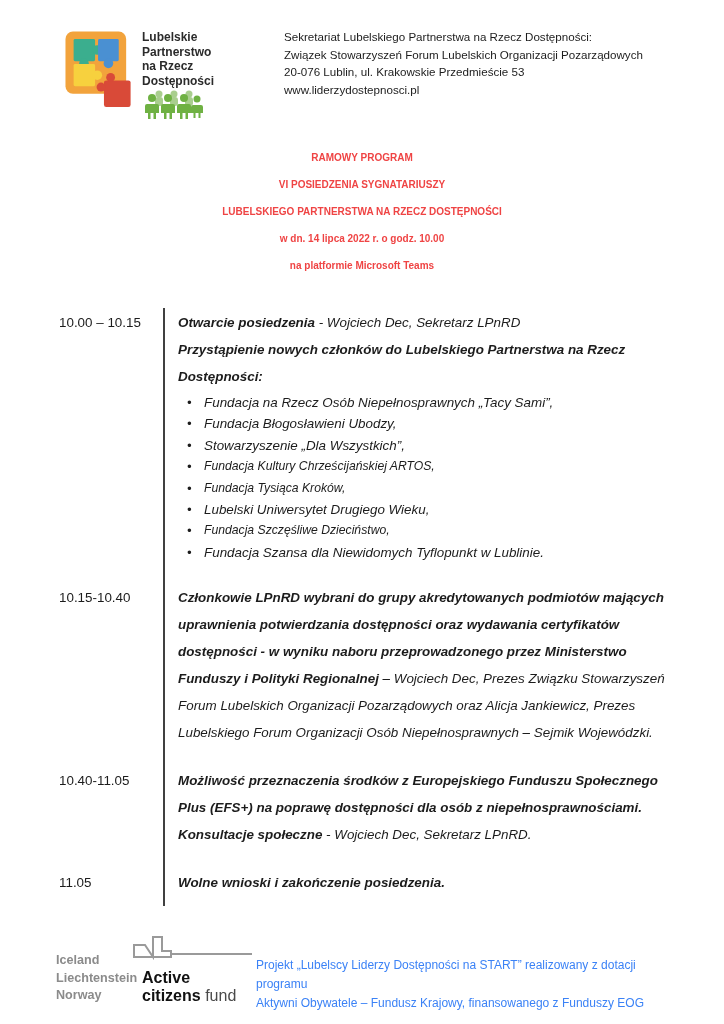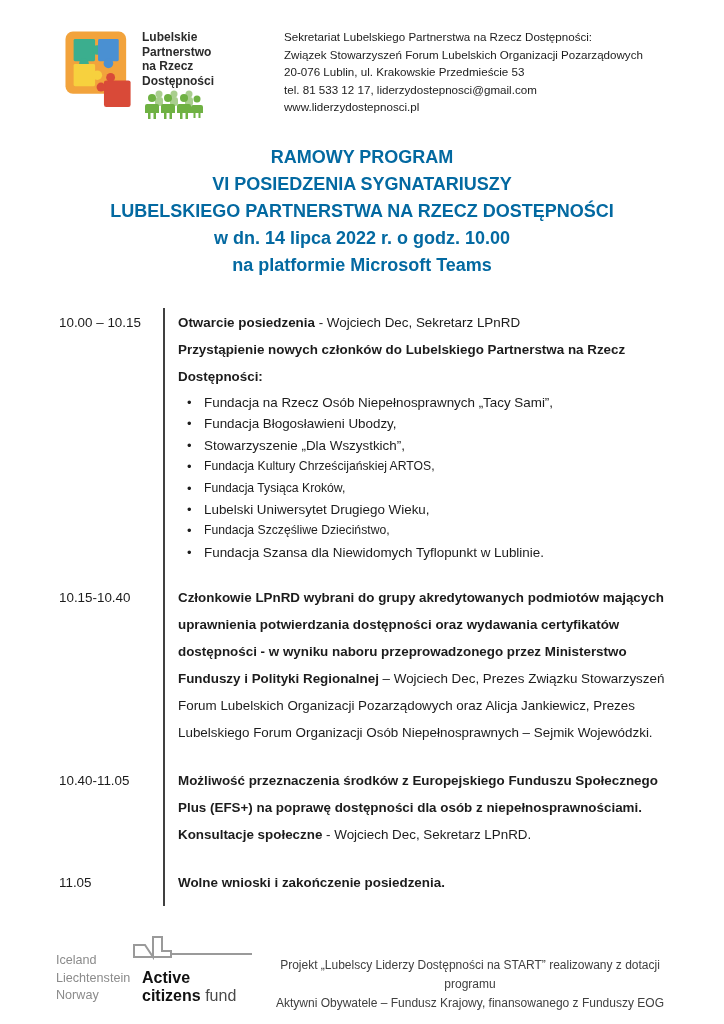--- a/index.html
+++ b/index.html
@@ -11,41 +11,41 @@
   
   .header{position:absolute;top:26px;left:64px;right:64px;display:flex;}
   .logo-block{width:152px;position:relative;height:92px;flex:none;}
   .puzzle{position:absolute;left:0;top:2px;}
   .logo-text{position:absolute;left:78px;top:4px;font-weight:bold;font-size:12px;line-height:14.5px;color:#2b2b2b;}
   .people{position:absolute;left:78px;top:64px;}
   .secretariat{margin-left:68px;font-size:11.6px;line-height:17.6px;padding-top:2px;}
   .secretariat .sec-title{font-weight:normal;}
   
   .title-block{position:absolute;top:144px;left:0;right:0;text-align:center;
-    font-weight:bold;font-size:18px;line-height:27px;color:#0369a1;}
+    font-weight:bold;font-size:10px;line-height:27px;color:#ef4444;}
   
   .agenda{position:absolute;top:308px;left:59px;right:56px;
     display:grid;grid-template-columns:104px 1fr;font-size:13.4px;}
   .time-cell{line-height:27px;padding-top:1px;}
-  .content-cell{border-left:2px solid #404040;padding:1px 0 20px 13px;line-height:27px;}
+  .content-cell{border-left:2px solid #404040;padding:1px 0 20px 13px;line-height:27px;font-style:italic;}
   .content-cell p{margin:0;}
   .content-cell.last{padding-bottom:10px;}
   .agenda strong{font-weight:bold;}
   ul.orgs{list-style:none;margin:2px 0 0 0;padding:0 0 0 9px;}
   ul.orgs li{position:relative;padding-left:17px;line-height:21.4px;font-size:13.4px;}
   ul.orgs li::before{content:"•";position:absolute;left:0;top:0;font-size:13px;}
   ul.orgs li.small{font-size:12.2px;}
   
   .footer{position:absolute;top:934px;left:56px;right:40px;display:flex;align-items:flex-start;}
   .eea{display:flex;flex:none;width:200px;position:relative;padding-top:18px;}
-  .eea-countries{color:#8b8b8b;font-size:12.6px;line-height:17.5px;width:86px;}
+  .eea-countries{color:#8b8b8b;font-size:12.6px;line-height:17.5px;width:86px;font-weight:bold;}
   .eea-fund{font-size:16px;line-height:17.5px;padding-top:17px;color:#4a4a4a;}
   .eea-fund b{color:#111;}
   .eea-icon{position:absolute;left:76px;top:0;}
-  .project-text{flex:1;text-align:center;font-size:12px;line-height:19px;padding-top:22px;color:#404040;}
+  .project-text{flex:1;font-size:12px;line-height:19px;padding-top:22px;color:#3b82f6;}
 </style>
 </head>
 <body>
 
 <div class="page">
 
   <div class="header">
     <div class="logo-block">
       <span class="puzzle">
         <svg width="74" height="90" viewBox="0 0 100 120">
@@ -88,21 +88,20 @@
             <path d="M74 28 h20 a4 4 0 0 1 4 4 v14 h-6 v12 h-5 v-12 h-6 v12 h-5 v-12 h-6 v-14 a4 4 0 0 1 4-4z"></path>
             <path d="M102 30 h16 a4 4 0 0 1 4 4 v12 h-5 v10 h-4 v-10 h-6 v10 h-4 v-10 h-5 v-12 a4 4 0 0 1 4-4z"></path>
           </g>
         </svg>
       </span>
     </div>
     <div class="secretariat">
       <div class="sec-title">Sekretariat Lubelskiego Partnerstwa na Rzecz Dostępności:</div>
       <div>Związek Stowarzyszeń Forum Lubelskich Organizacji Pozarządowych</div>
       <div>20-076 Lublin, ul. Krakowskie Przedmieście 53</div>
-      <div>tel. 81 533 12 17, liderzydostepnosci@gmail.com</div>
       <div>www.liderzydostepnosci.pl</div>
     </div>
   </div>
 
   <div class="title-block">
     <div>RAMOWY PROGRAM</div>
     <div>VI POSIEDZENIA SYGNATARIUSZY</div>
     <div>LUBELSKIEGO PARTNERSTWA NA RZECZ DOSTĘPNOŚCI</div>
     <div>w dn. 14 lipca 2022 r. o godz. 10.00</div>
     <div>na platformie Microsoft Teams</div>

